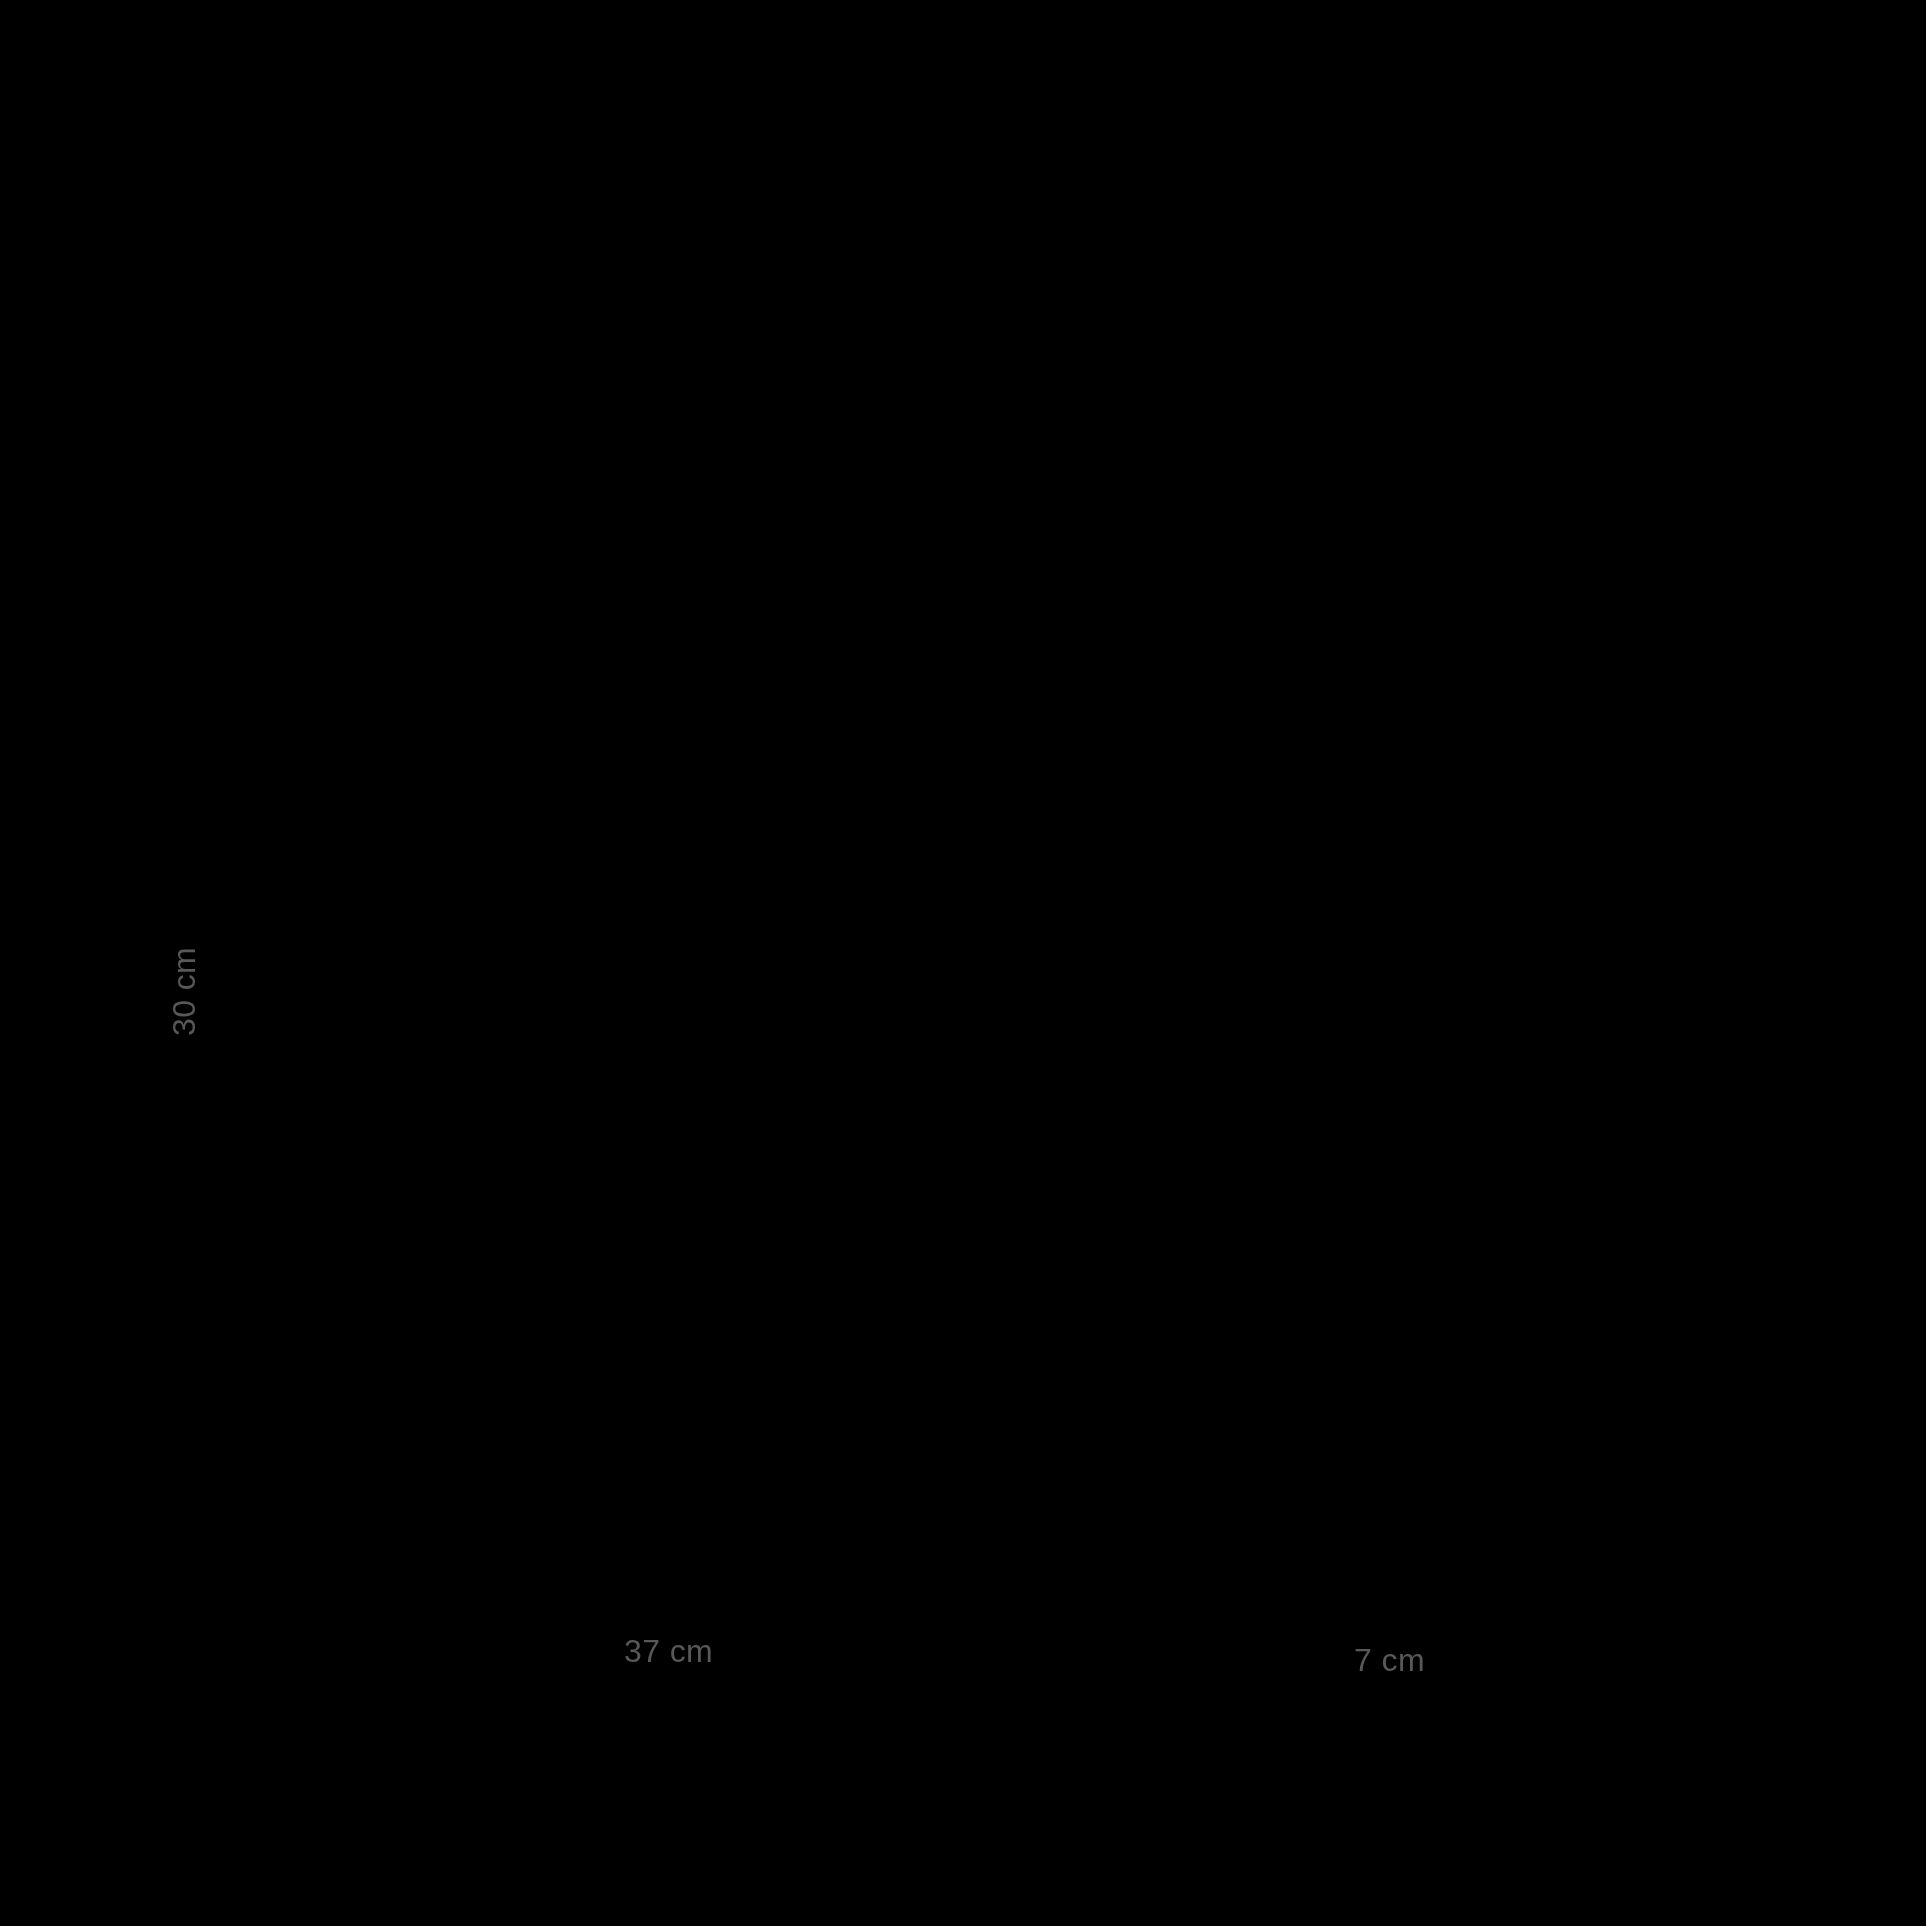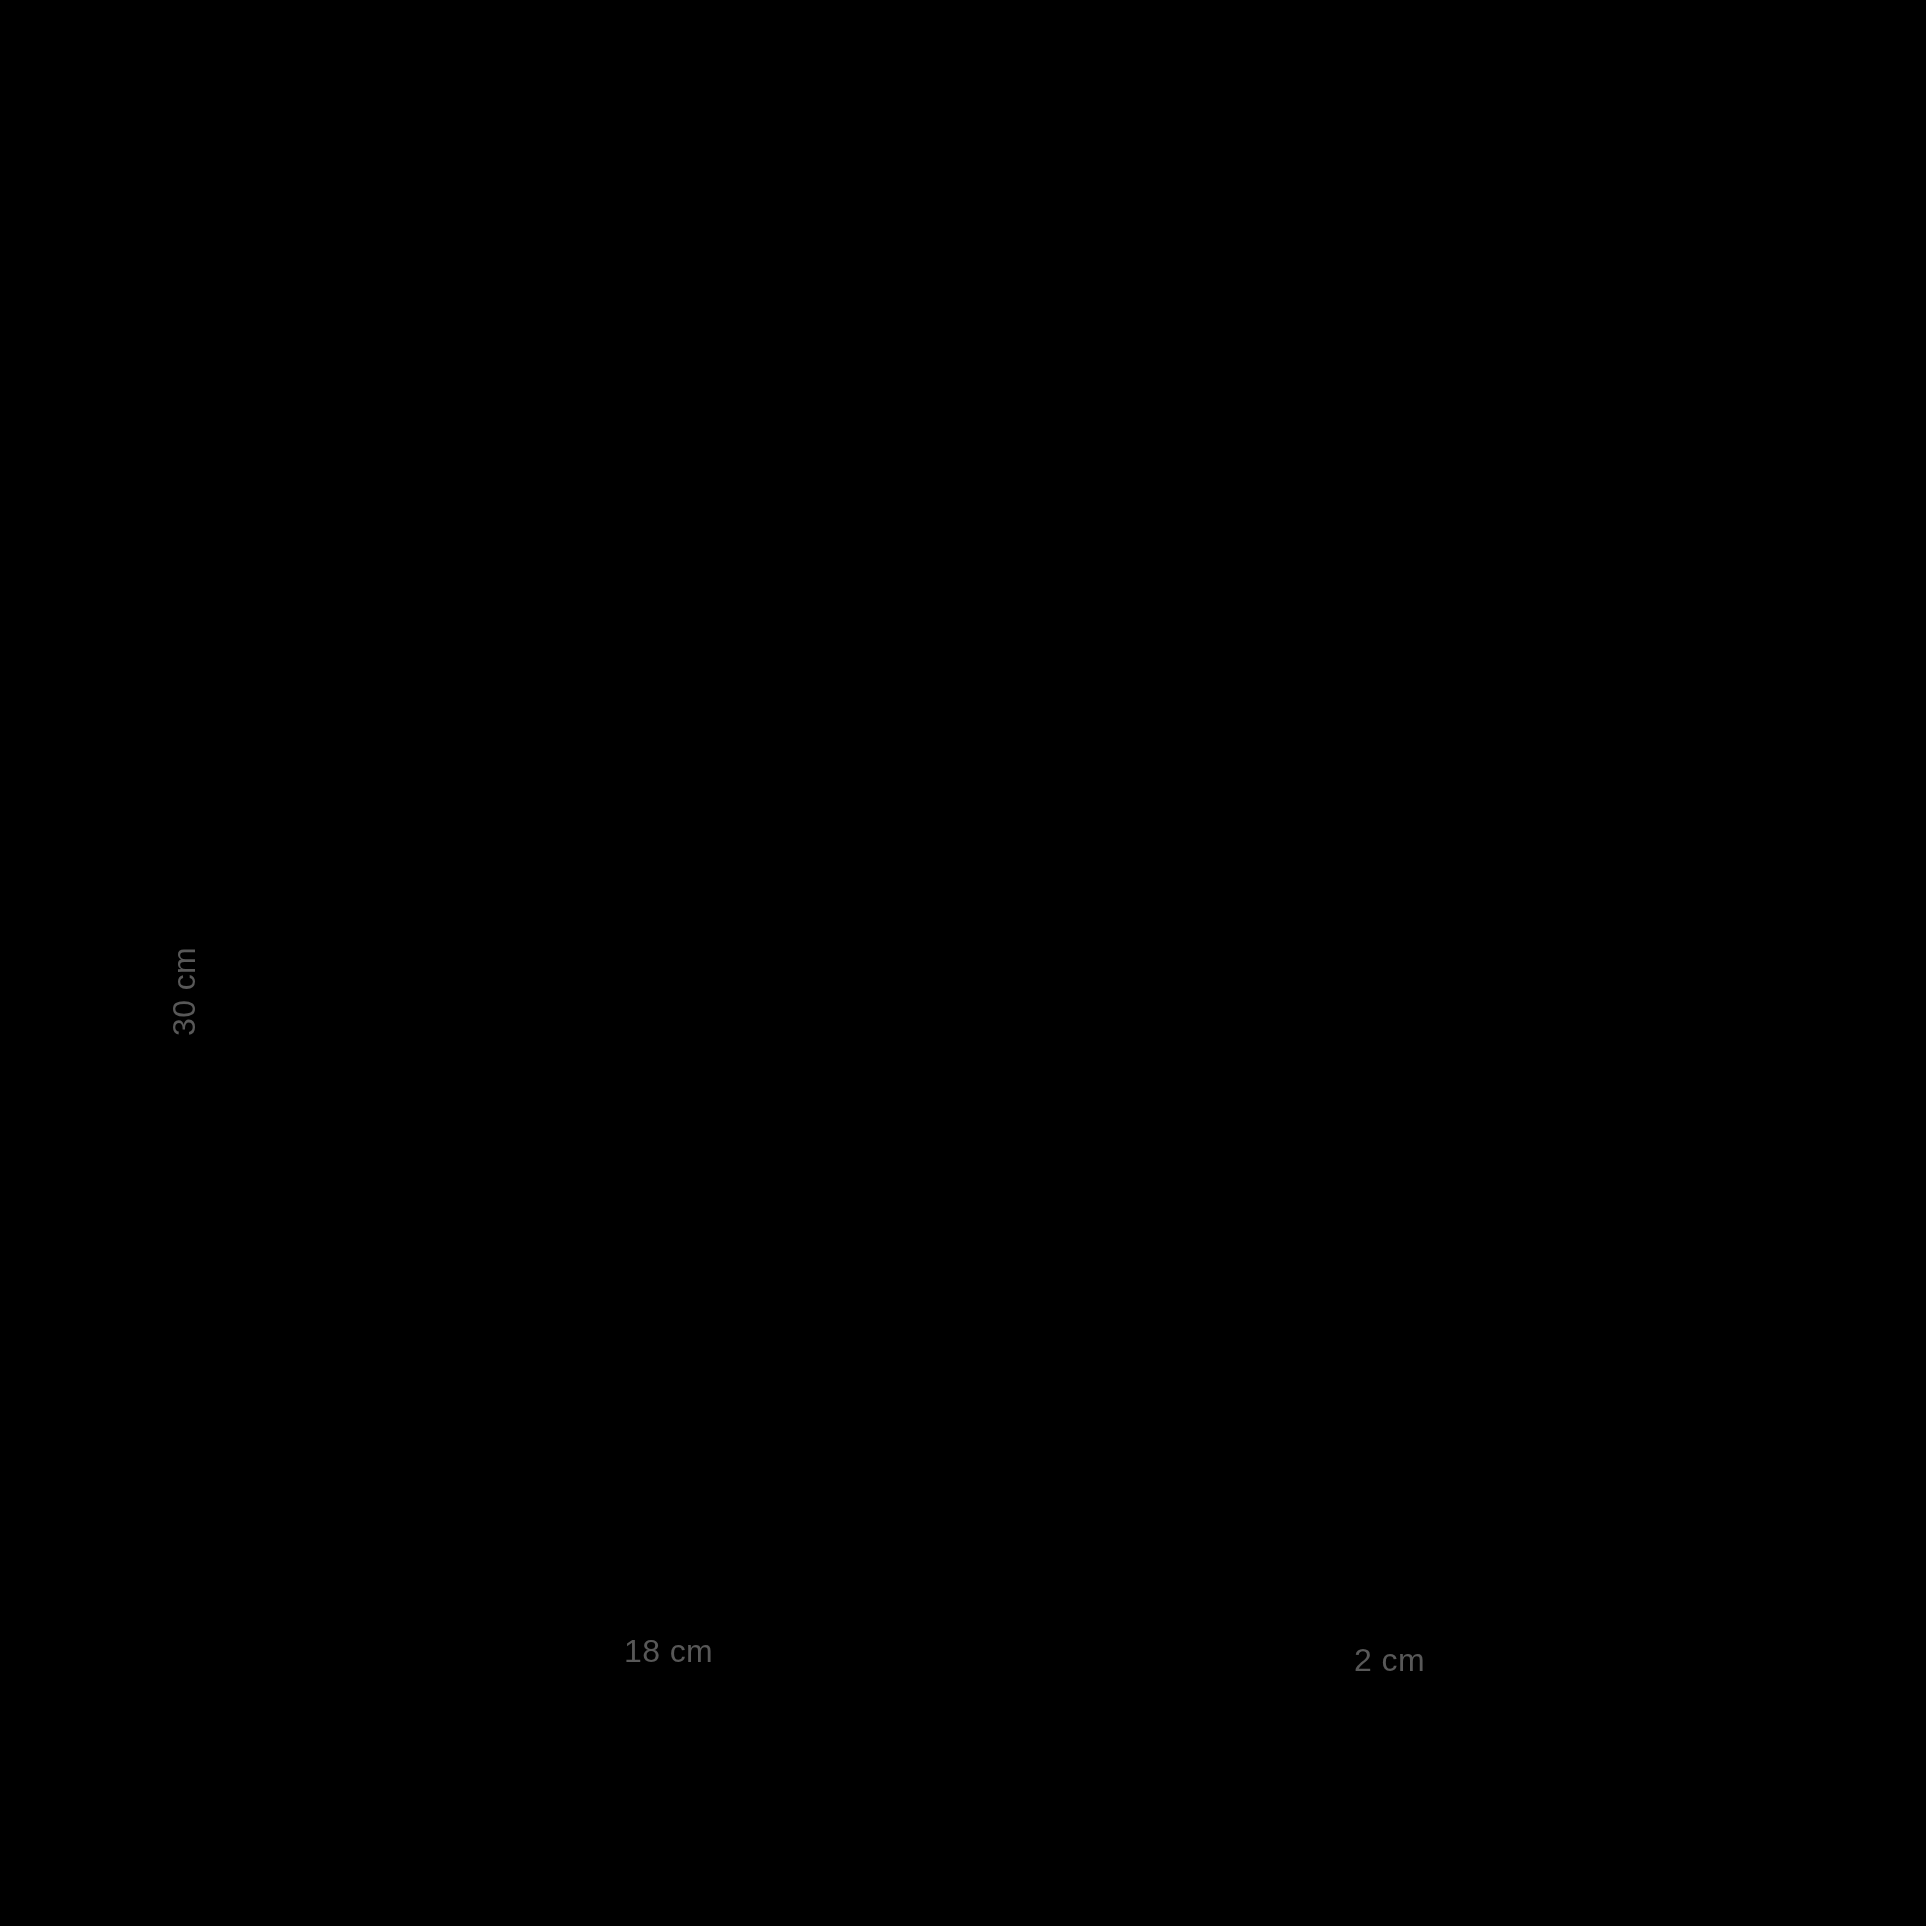--- a/index.html
+++ b/index.html
@@ -40,18 +40,18 @@
     top: 1644px;
   }
 </style>
 </head>
 <body>
 
 <div id="canvas">
 
   <div class="dim-label" id="label-height">30 cm</div>
 
-  <div class="dim-label" id="label-width">18 cm</div>
+  <div class="dim-label" id="label-width">37 cm</div>
 
-  <div class="dim-label" id="label-depth">2 cm</div>
+  <div class="dim-label" id="label-depth">7 cm</div>
 
 </div>
 
 
 </body></html>

